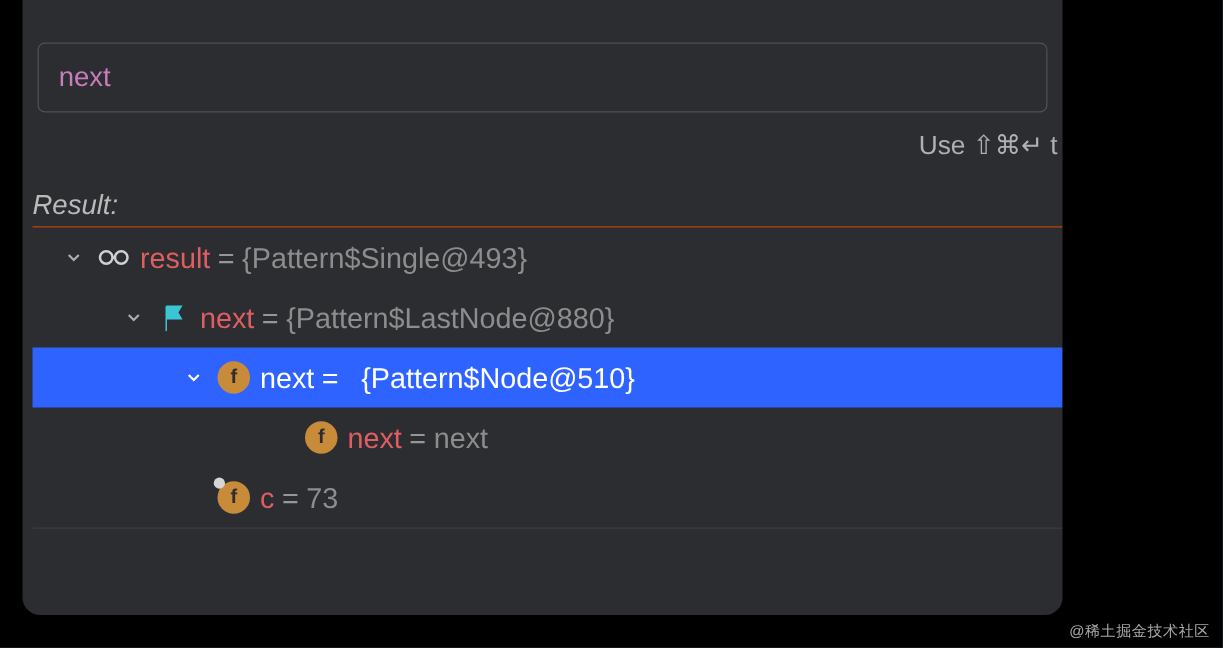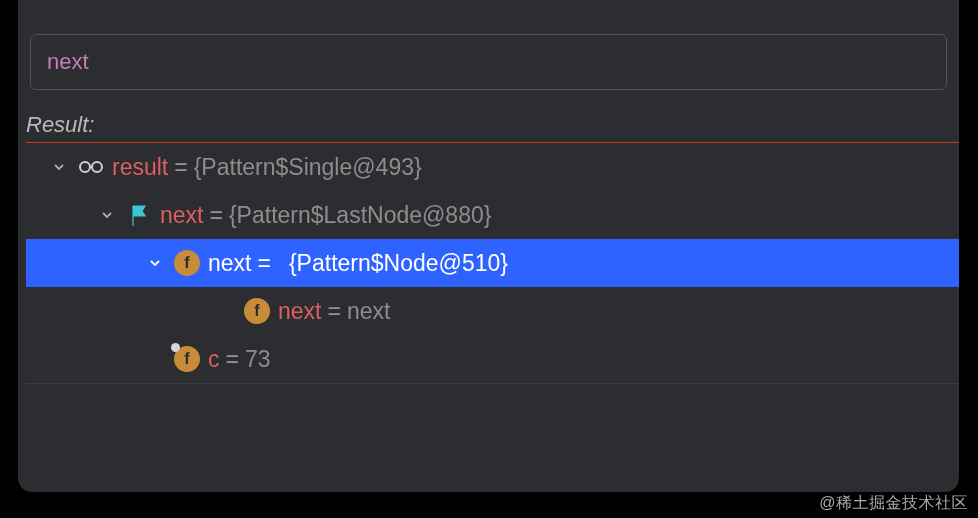--- a/index.html
+++ b/index.html
@@ -10,21 +10,21 @@
     font-family: "Helvetica Neue", Arial, sans-serif;
     font-size: 22px;
     color: #bababa;
     overflow: hidden;
     position: relative;
   }
   .panel {
     position: absolute;
     left: 18px;
     top: 0;
-    width: 941px;
+    width: 832px;
     height: 492px;
     background: #2b2d30;
     border-radius: 0 0 14px 14px;
     overflow: hidden;
   }
   .cutoff {
     position: absolute;
     top: -16px;
     left: 18px;
     color: #bababa;
@@ -116,21 +116,21 @@
   .eq { color: #969696; padding: 0 6px; }
   .row.selected .eq { color: #fff; }
   .val-obj { color: #8d8d8d; }
   .row.selected .val-obj { color: #fff; margin-left: 12px; }
   .val-kw { color: #8d8d8d; }
   .watermark {
     position: absolute;
     right: 10px;
     bottom: 4px;
     color: #a9a9a9;
-    font-size: 16px;
+    font-size: 12px;
     letter-spacing: 0.5px;
   }
   
   .tag-dot::before {
     content: "";
     position: absolute;
     top: -3px;
     left: -3px;
     width: 9px;
     height: 9px;
@@ -142,20 +142,23 @@
 <body>
 
 <div class="cutoff">Expression:</div>
 
 <div class="panel">
 
   <div class="expr-box">
     <span class="expr-text">next</span>
   </div>
 
+  <div class="hint">
+    <span>Use </span><span>⇧⌘↵</span><span> t</span>
+  </div>
 
   <div class="result-label">Result:</div>
 
   <div class="tree">
 
     <div class="row">
       <span class="spacer ind1"></span>
       <span class="ch">
         <svg width="12" height="12" viewBox="0 0 12 12">
             <path d="M2 4 L6 8 L10 4" fill="none" stroke="currentColor" stroke-width="1.8"></path>

